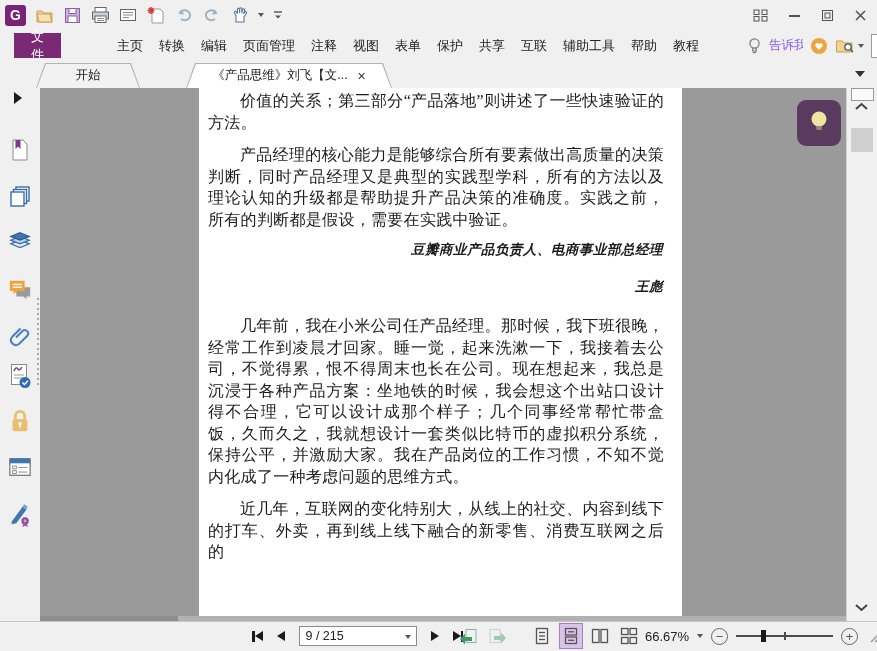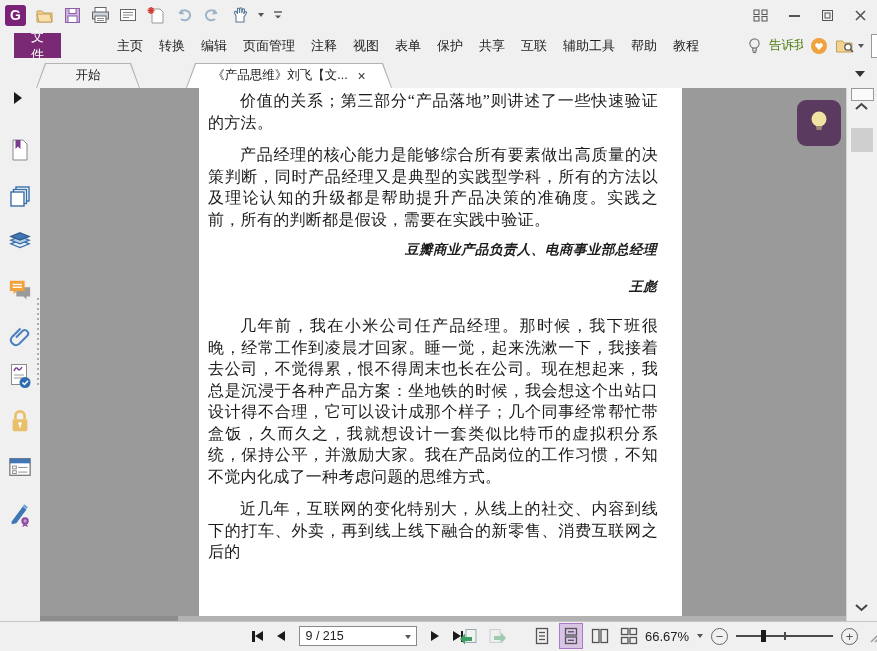--- a/index.html
+++ b/index.html
@@ -16,21 +16,21 @@
   .caret{width:0;height:0;border-left:3.5px solid transparent;border-right:3.5px solid transparent;border-top:4px solid #555;display:inline-block;}
   .win-title{position:absolute;left:50%;top:0;height:30px;transform:translateX(-50%);display:flex;align-items:center;font-size:12.5px;color:#333;white-space:nowrap;}
   .winbtns{position:absolute;right:10px;top:0;height:30px;display:flex;align-items:center;gap:20px;}
   .winbtns svg{display:block;}
   
   .menubar{position:absolute;top:30px;left:0;right:0;height:31px;display:flex;align-items:center;gap:40px;}
   .file-btn{margin-left:14px;height:25px;padding:0 17px;background:#7a2a74;color:#fff;font-size:13px;display:flex;align-items:center;cursor:default;}
   .menus{display:flex;align-items:center;margin-left:8px;}
   .mi{font-size:13px;color:#222;padding:0 8px;height:25px;display:flex;align-items:center;white-space:nowrap;}
   .menu-right{margin-left:auto;display:flex;align-items:center;gap:7px;padding-right:8px;}
-  .tellme{font-size:12.5px;color:#4d7c0f;width:34px;overflow:hidden;white-space:nowrap;}
+  .tellme{font-size:12.5px;color:#8b5cf6;width:34px;overflow:hidden;white-space:nowrap;}
   .searchbox{width:118px;height:22px;background:#fff;border:1px solid #999;display:flex;align-items:center;position:relative;}
   .searchbox input{border:none;outline:none;width:92px;height:18px;font-size:12.5px;padding-left:5px;font-family:"Liberation Sans",sans-serif;background:transparent;color:#333;}
   .searchbox input::placeholder{color:#444;opacity:1;}
   
   .tabbar{position:absolute;top:61px;left:0;right:0;height:27px;border-bottom:1px solid #cfcfcf;background:#f0f0f0;}
   .tab{position:absolute;top:2px;height:25px;}
   .tab .shape,.tab .inner{position:absolute;inset:0;clip-path:polygon(9px 0,calc(100% - 9px) 0,100% 100%,0 100%);}
   .tab .shape{background:#b3b3b3;}
   .tab .inner{inset:1px 1px 0 1px;background:#f2f2f2;}
   .tab.active .inner{background:#fff;}
@@ -39,21 +39,21 @@
   .tab-doc{left:186px;width:206px;}
   .tab-close{font-size:14px;color:#333;line-height:1;}
   .tabbar .more-caret{position:absolute;right:12px;top:10px;width:0;height:0;border-left:5px solid transparent;border-right:5px solid transparent;border-top:6px solid #333;}
   
   .main{position:absolute;top:88px;left:0;right:0;bottom:29px;}
   .sidebar{position:absolute;left:0;top:0;bottom:0;width:40px;background:#f0f0f0;border-right:1px solid #d8d8d8;}
   .sideico{position:absolute;left:50%;transform:translateX(-50%);width:24px;height:24px;display:flex;align-items:center;justify-content:center;}
   .expand-arrow{position:absolute;left:14px;top:4px;width:0;height:0;border-top:6px solid transparent;border-bottom:6px solid transparent;border-left:8px solid #1a1a1a;}
   .resize-dots{position:absolute;right:1px;top:210px;height:90px;width:2px;background:repeating-linear-gradient(#aaa 0 2px,transparent 2px 5px);}
   .docarea{position:absolute;left:40px;right:30px;top:0;bottom:0;background:#9a9a9a;overflow:hidden;}
-  .pdf-page{position:absolute;left:159px;top:0;width:483px;height:100%;background:#fff;box-sizing:border-box;padding:2px 24px 0 9px;overflow:hidden;}
+  .pdf-page{position:absolute;left:159px;top:0;width:483px;height:100%;background:#fff;box-sizing:border-box;padding:2px 18px 0 9px;overflow:hidden;}
   .pdf-page,.pdf-page *{font-family:"Liberation Serif",serif;color:#1b1b1b;}
   .pdf-page p.bodytext{font-size:16px;line-height:21.5px;text-align:justify;text-indent:2em;margin:0 0 11px 0;letter-spacing:0.3px;}
   .pdf-page h1{font-size:22px;line-height:32px;font-weight:bold;text-align:center;white-space:pre-line;margin:10px 0 15px 0;letter-spacing:1.5px;}
   .author{ text-align:right;font-style:italic;font-size:13.5px;margin:0 1px 19px 0;font-weight:bold;letter-spacing:0.5px;}
   .bulb-fab{position:absolute;right:6px;top:12px;width:44px;height:46px;background:#5a3a5e;border-radius:9px;display:flex;align-items:center;justify-content:center;}
   .hscroll{position:absolute;left:0;right:0;bottom:0;height:6px;background:#b2b2b2;}
   .hscroll .thumb{position:absolute;left:0;top:0;height:6px;width:138px;background:#8d8d8d;}
   .vscroll{position:absolute;right:0;top:0;bottom:0;width:30px;background:#f1f1f1;border-left:1px solid #d4d4d4;}
   .vscroll .topbox{position:absolute;left:4px;top:0;width:21px;height:11px;background:#fafafa;border:1px solid #9a9a9a;}
   .vscroll .thumb{position:absolute;left:4px;top:40px;width:22px;height:24px;background:#cfcfcf;}

